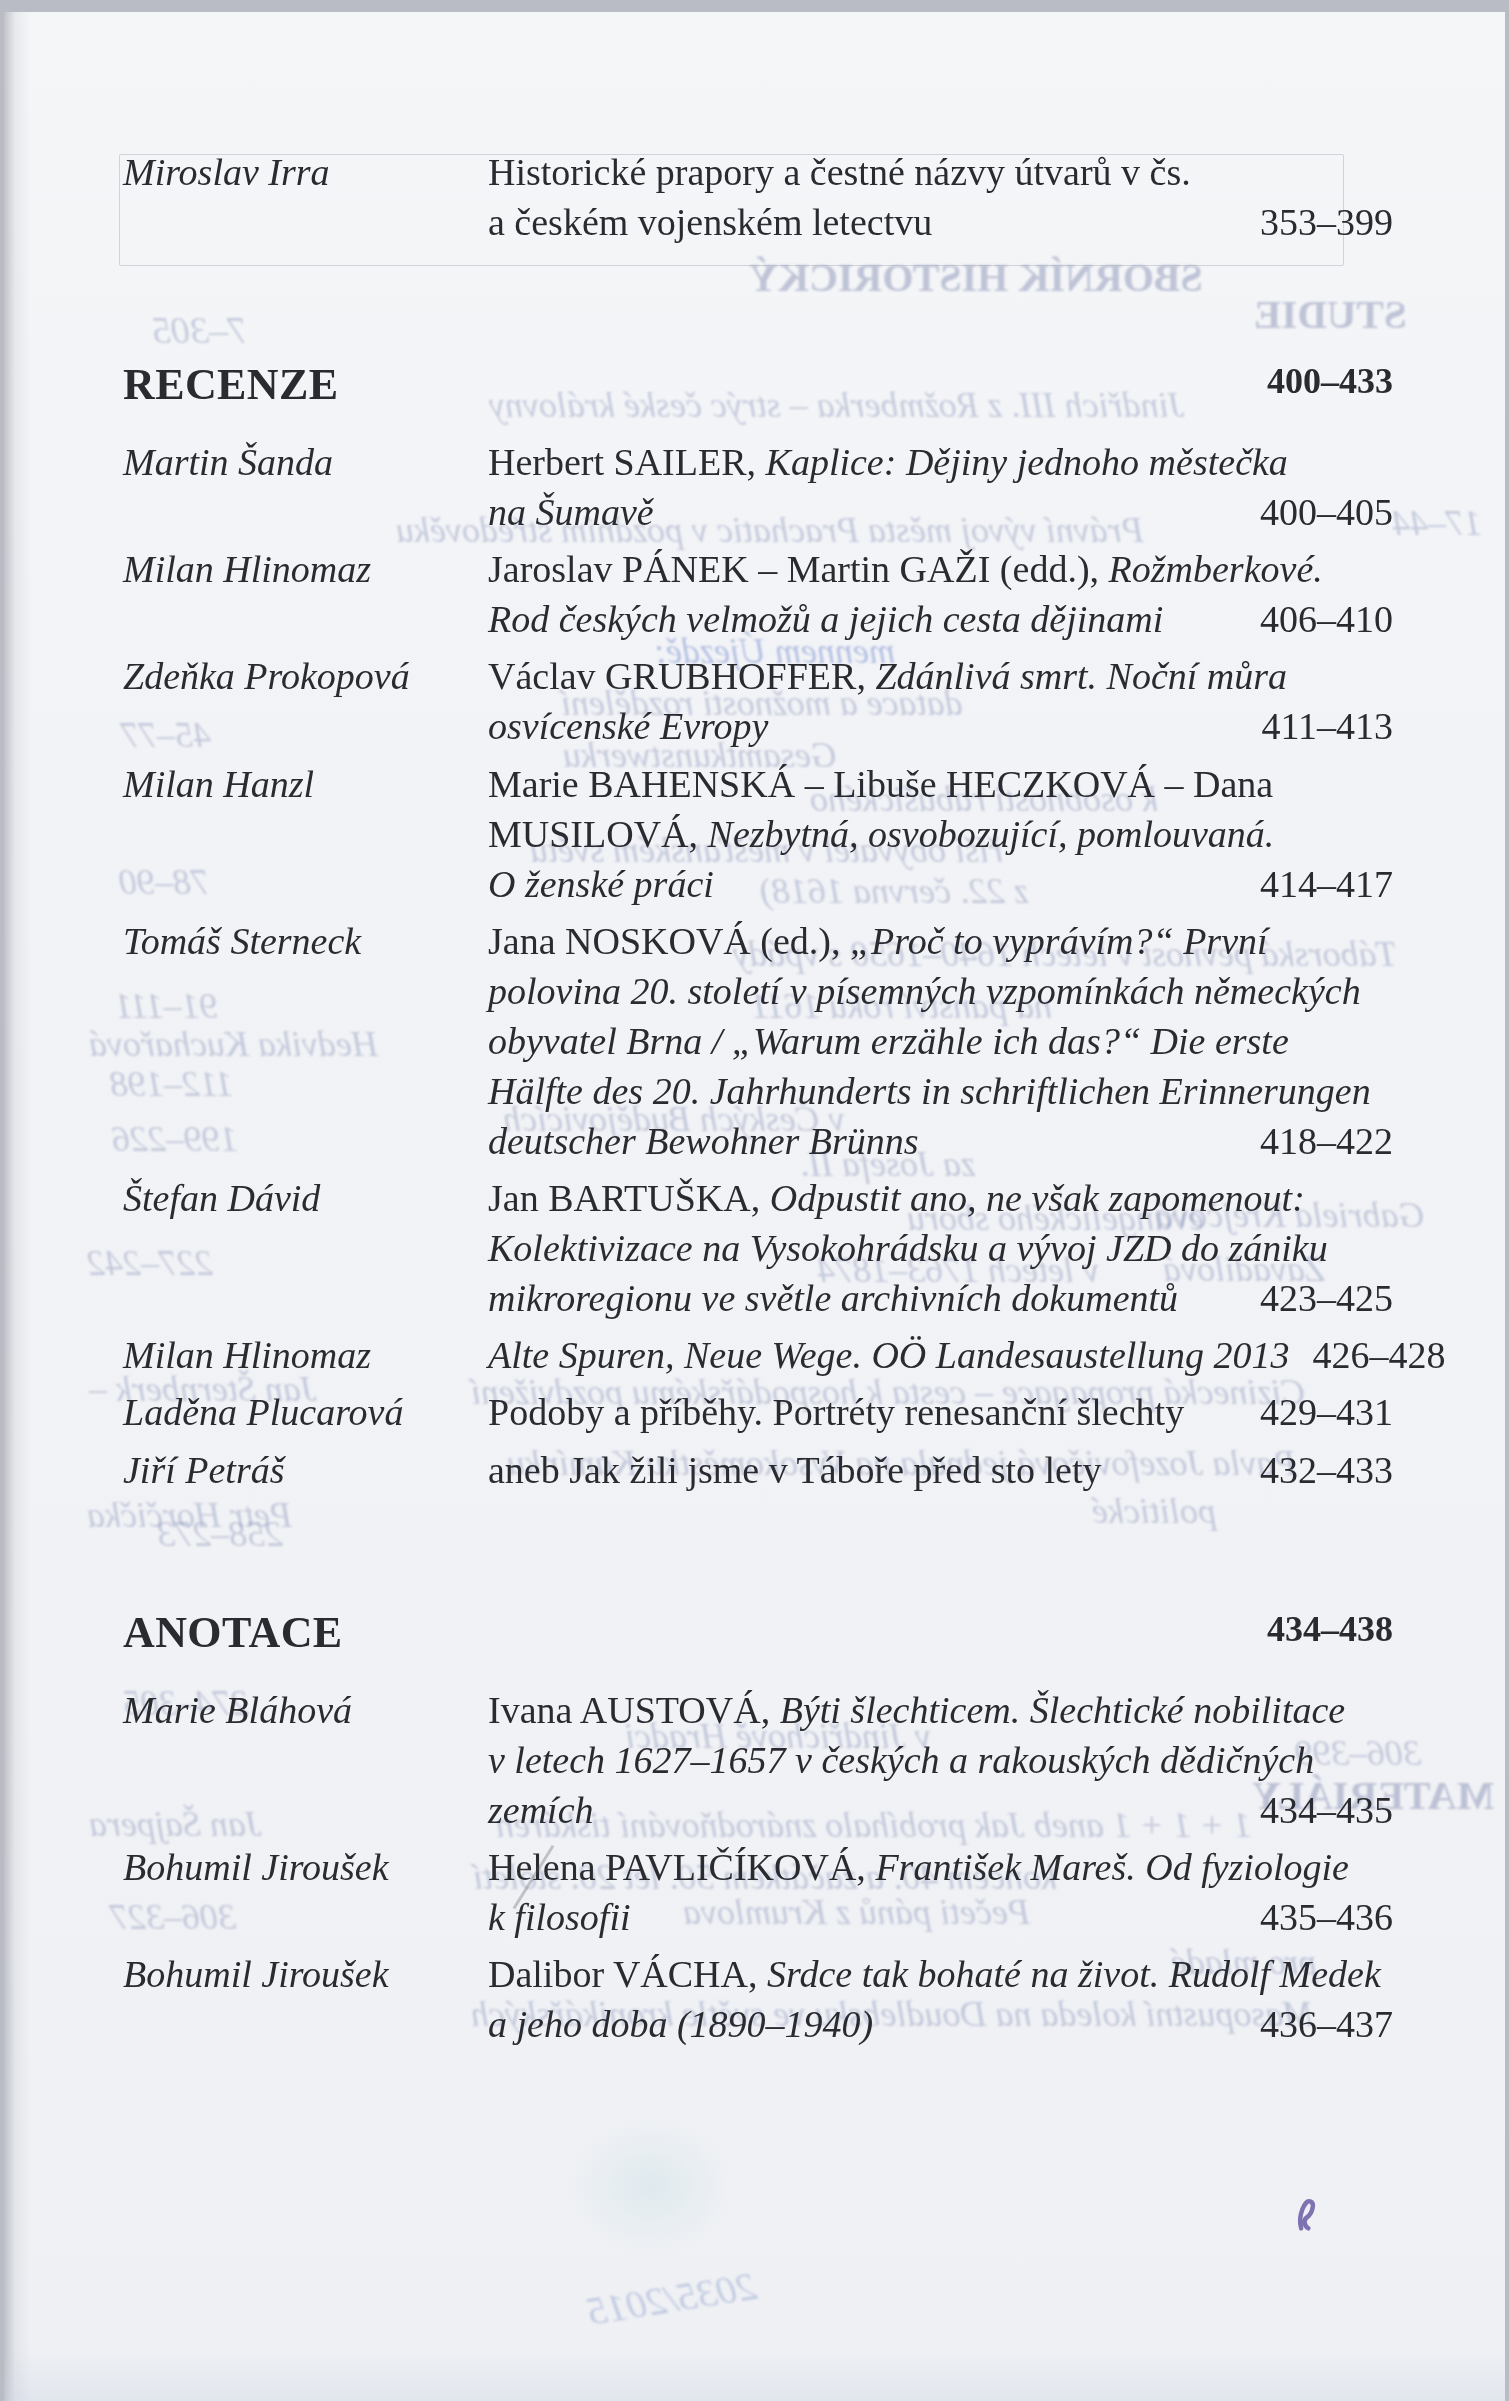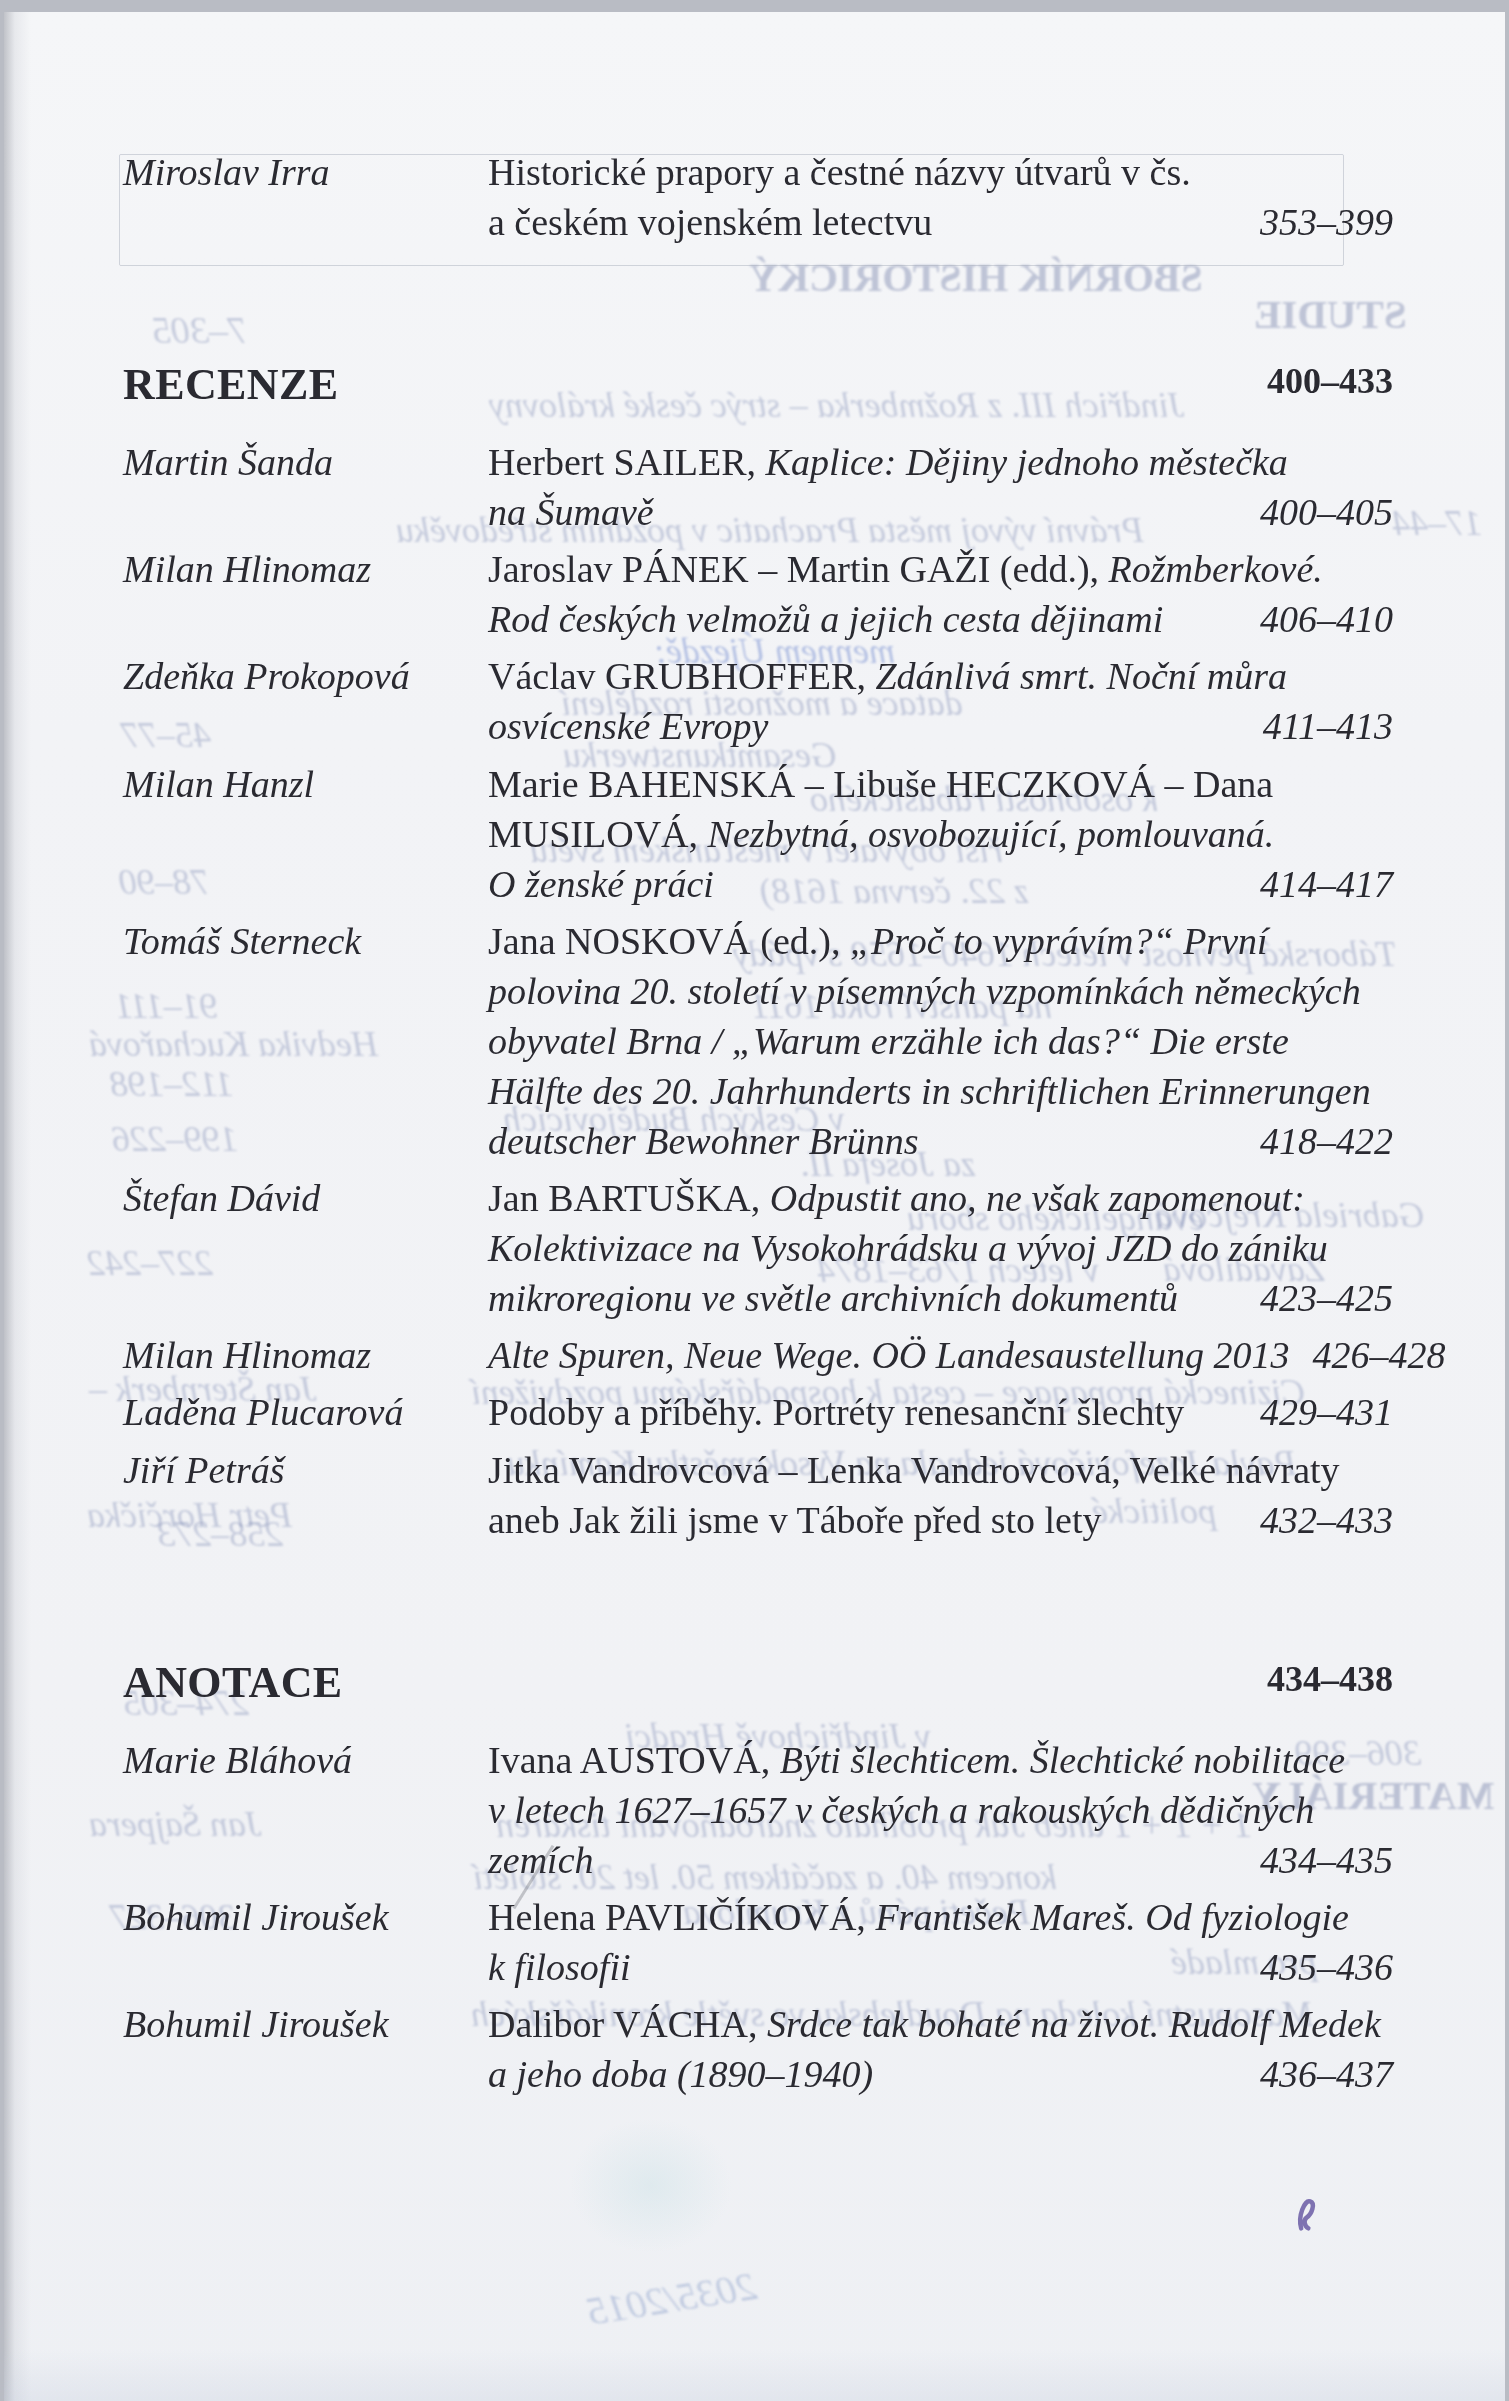--- a/index.html
+++ b/index.html
@@ -53,21 +53,21 @@
     grid-template-columns:365px 1fr;
     margin-bottom:7.2px;
     font-size:38px;line-height:50px;
   }
   .author{font-style:italic;}
   .title-block{min-width:0;}
   .line{display:flex;justify-content:space-between;align-items:baseline;}
   .line .runs{white-space:nowrap;}
   .run-it{font-style:italic;text-align:right;}
   .run-ro{font-style:normal;}
-  .pages{margin-left:23px;white-space:nowrap;font-style:italic;}
+  .pages{margin-left:23px;white-space:nowrap;}
 
   .heading-row{
     display:flex;justify-content:space-between;align-items:flex-start;
     margin-top:113px;margin-bottom:27px;
     font-weight:bold;
   }
   .heading-label{font-size:44px;line-height:50px;letter-spacing:0.4px;}
   .heading-pages{font-size:36px;}
 
   
@@ -269,23 +269,20 @@
           <div class="line">
             <span class="runs"><span class="run-ro">Podoby a příběhy. Portréty renesanční šlechty</span></span>
             <span class="pages">429–431</span>
           </div>
         </div>
       </div>
       <div class="entry">
         <div class="author">Jiří Petráš</div>
         <div class="title-block">
           <div class="line">
-            <span class="runs"><span class="run-ro">Jitka Vandrovcová – Lenka Vandrovcová, Velké návraty</span></span>
-          </div>
-          <div class="line">
             <span class="runs"><span class="run-ro">aneb Jak žili jsme v Táboře před sto lety</span></span>
             <span class="pages">432–433</span>
           </div>
         </div>
       </div>
       <div class="heading-row">
         <span class="heading-label">ANOTACE</span>
         <span class="heading-pages">434–438</span>
       </div>
       <div class="entry">

